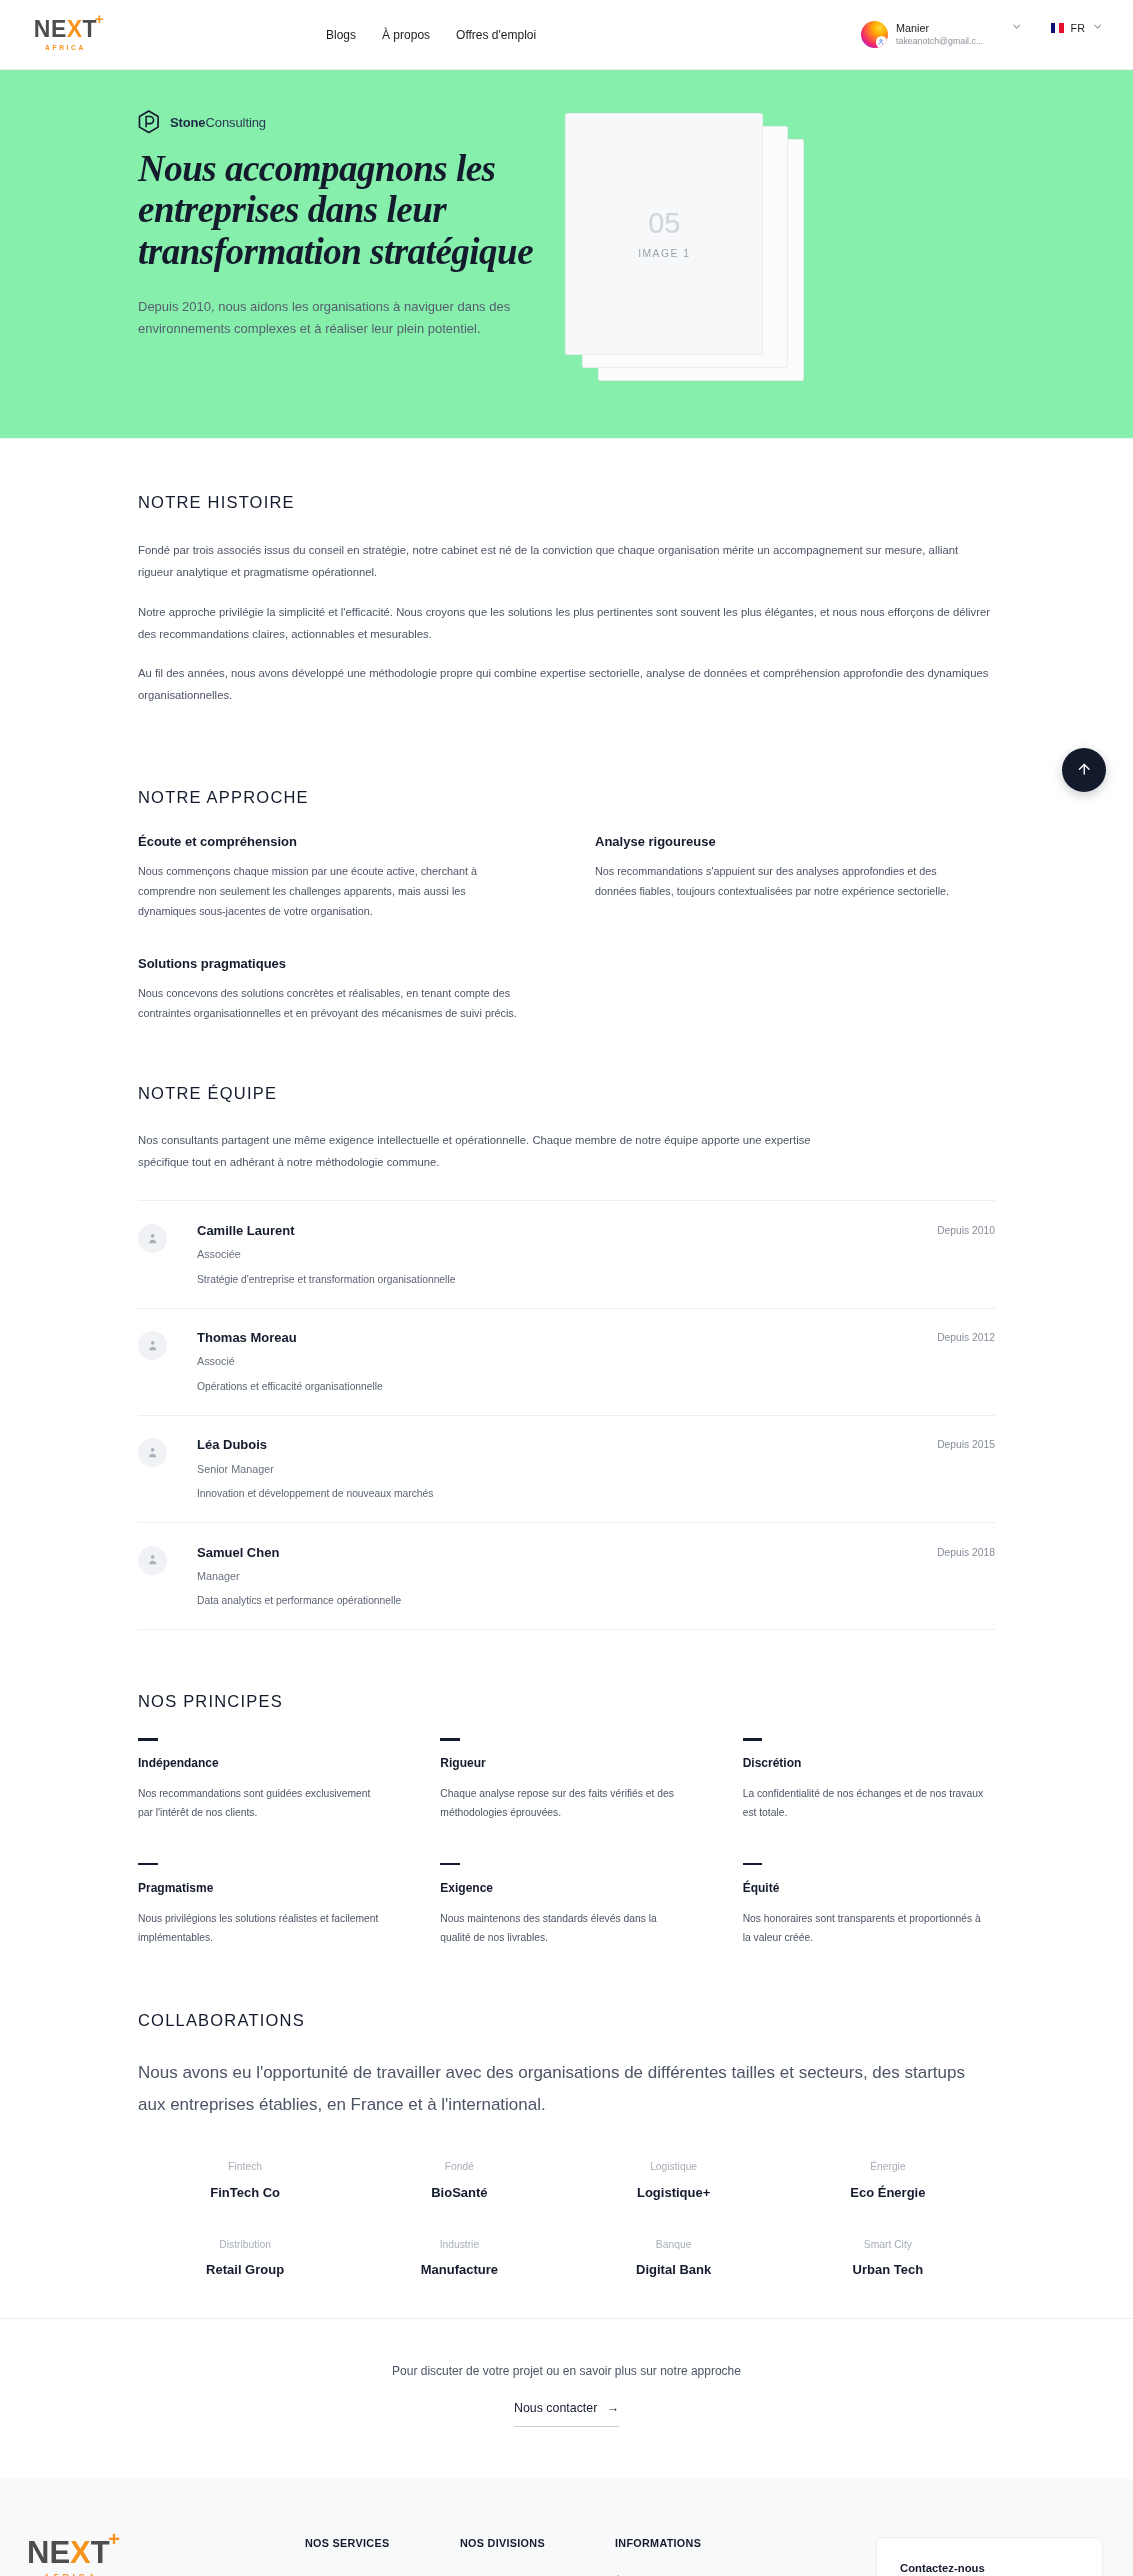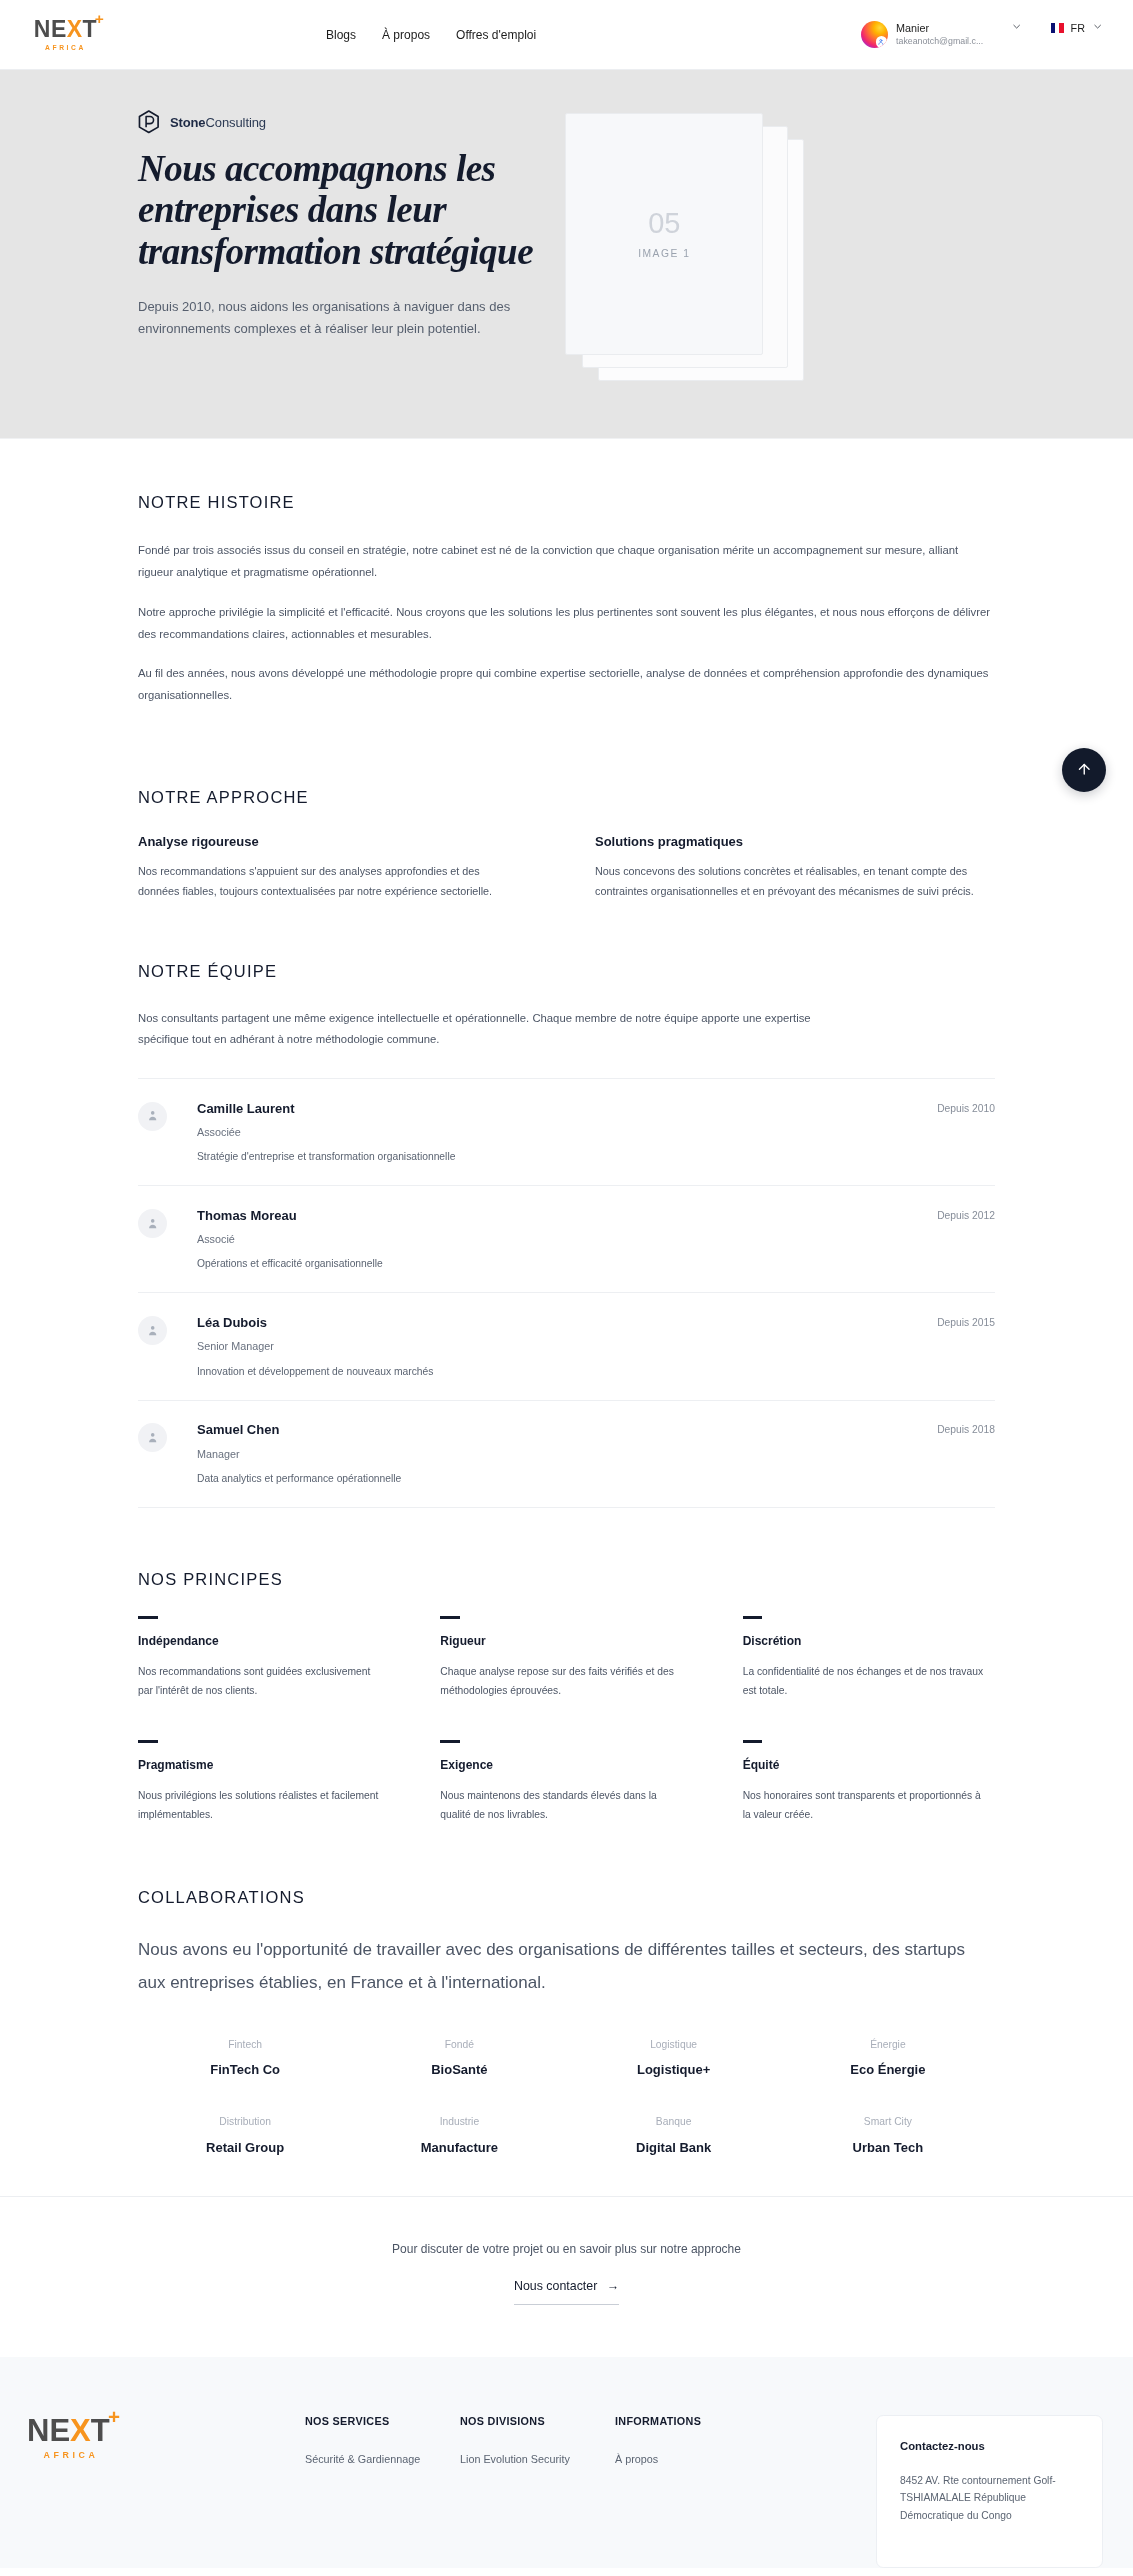--- a/index.html
+++ b/index.html
@@ -60,21 +60,21 @@
   .lang-chip { display: flex; align-items: center; gap: 6.7px; }
   .flag-fr { width: 13.4px; height: 9.8px; display: flex; border: 0; }
   .flag-fr i { flex: 1; height: 100%; display: block; }
   .flag-fr .b { background: #0a1172; }
   .flag-fr .w { background: #ffffff; }
   .flag-fr .r { background: #e8112d; }
   .lang-code { font-size: 10.8px; color: #1c1c1c; }
 
   
   .hero {
-    background: #e5e5e5;
+    background: #86efac;
     padding: 40px 0 57px 0;
     display: flex;
     border-bottom: 0.5px solid #f0f1f3;
   }
   .hero-left { width: 554px; padding-left: 138px; }
   .logo-row { display: flex; align-items: center; gap: 10.3px; margin-bottom: 14.4px; }
   .hex-logo { width: 21.6px; height: 24px; flex: none; }
   .brandname { font-size: 13px; letter-spacing: -0.1px; }
   .brandname b { font-weight: 700; color: #1e2a45; }
   .brandname span { font-weight: 400; color: #2c3a54; }
@@ -297,20 +297,24 @@
     <h2 class="sec-title">NOTRE HISTOIRE</h2>
     <p class="body-p">Fondé par trois associés issus du conseil en stratégie, notre cabinet est né de la conviction que chaque organisation mérite un accompagnement sur mesure, alliant rigueur analytique et pragmatisme opérationnel.</p>
     <p class="body-p">Notre approche privilégie la simplicité et l'efficacité. Nous croyons que les solutions les plus pertinentes sont souvent les plus élégantes, et nous nous efforçons de délivrer des recommandations claires, actionnables et mesurables.</p>
     <p class="body-p">Au fil des années, nous avons développé une méthodologie propre qui combine expertise sectorielle, analyse de données et compréhension approfondie des dynamiques organisationnelles.</p>
   </section>
 
   <section class="container sec-approche">
     <h2 class="sec-title">NOTRE APPROCHE</h2>
     <div class="grid2">
       <div>
+        <div class="card-h">Écoute et compréhension</div>
+        <div class="card-p">Nous commençons chaque mission par une écoute active, cherchant à comprendre non seulement les challenges apparents, mais aussi les dynamiques sous-jacentes de votre organisation.</div>
+      </div>
+      <div>
         <div class="card-h">Analyse rigoureuse</div>
         <div class="card-p">Nos recommandations s'appuient sur des analyses approfondies et des données fiables, toujours contextualisées par notre expérience sectorielle.</div>
       </div>
       <div>
         <div class="card-h">Solutions pragmatiques</div>
         <div class="card-p">Nous concevons des solutions concrètes et réalisables, en tenant compte des contraintes organisationnelles et en prévoyant des mécanismes de suivi précis.</div>
       </div>
     </div>
   </section>
 

